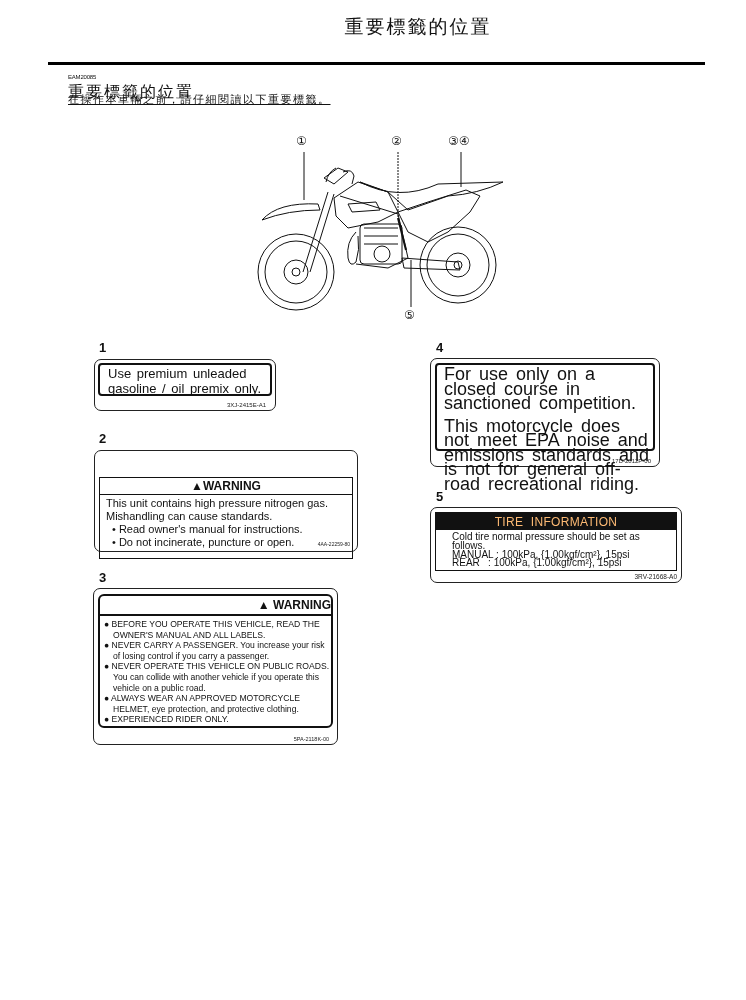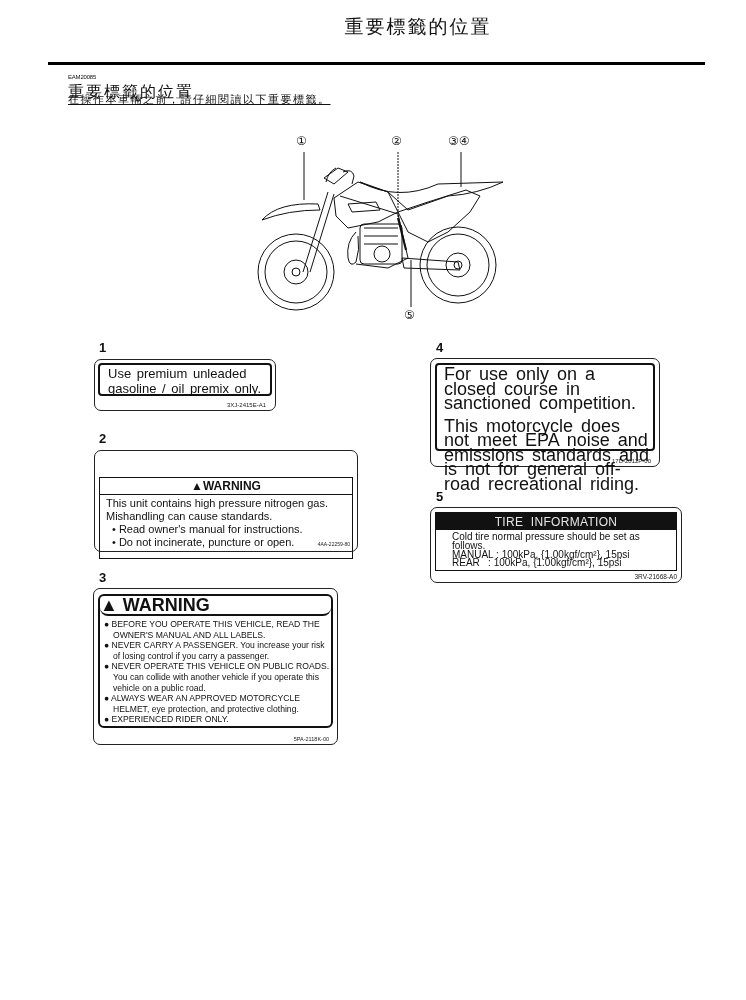--- a/index.html
+++ b/index.html
@@ -36,37 +36,37 @@
   #l2 { left:94px; top:450px; width:262px; height:100px; }
   #l2 .label-inner { position:absolute; left:4px; top:4px; right:4px; height:82px; border:1px solid #111; border-radius:0; box-sizing:border-box;margin-top:22px; }
   #l2 .warn-head { border-bottom:1px solid #111; text-align:center; font-family:"Liberation Sans", sans-serif; font-weight:bold; font-size:12px; height:16px; line-height:16px; }
   #l2 .body { font-family:"Liberation Sans", sans-serif; font-size:11px; line-height:13px; padding:2px 0 0 6px; }
   #l2 .body .bul { padding-left:6px; }
   #l2 .partno { position:absolute; right:7px; bottom:4px; font-size:5px; }
 
   
   #l3 { left:93px; top:588px; width:243px; height:155px; }
   #l3 .label-inner { position:absolute; left:4px; top:5px; right:4px; height:134px; border:2px solid #111; border-radius:6px; box-sizing:border-box; }
-  #l3 .warn-head { border-bottom:2px solid #111; text-align:left; font-family:"Liberation Sans", sans-serif; font-weight:bold; font-size:18px; height:18px; line-height:18px;border-radius:8px; }
+  #l3 .warn-head { border-bottom:2px solid #111; text-align:right; font-family:"Liberation Sans", sans-serif; font-weight:bold; font-size:12px; height:18px; line-height:18px; }
   #l3 .body { font-family:"Liberation Sans", sans-serif; font-size:8.6px; line-height:10.6px; padding:3px 0 0 3px; }
   #l3 .body .item { padding-left:10px; text-indent:-9px; }
   #l3 .partno { position:absolute; right:8px; bottom:2px; font-size:5.5px; }
 
   
   #l4 { left:430px; top:358px; width:228px; height:107px; }
   #l4 .label-inner { position:absolute; left:4px; top:4px; right:4px; height:88px; box-sizing:border-box;
                      font-family:"Liberation Sans", sans-serif; font-size:18px; line-height:14.5px; padding:2px 0 0 7px; word-spacing:3px; }
   #l4 .label-inner p { margin:0; }
   #l4 .label-inner p + p { margin-top:8px; }
   #l4 .partno { position:absolute; right:8px; bottom:2px; font-size:6px; }
 
   
   #l5 { left:430px; top:507px; width:250px; height:74px; }
   #l5 .label-inner { position:absolute; left:4px; top:4px; right:4px; height:59px; border:1px solid #111; border-radius:0; box-sizing:border-box; }
-  #l5 .tire-head { background:#111; color:#e5e5e5; text-align:center; font-family:"Liberation Sans", sans-serif; font-size:12px; height:17px; line-height:18px; letter-spacing:0.3px; word-spacing:4px; }
+  #l5 .tire-head { background:#111; color:#fdba74; text-align:center; font-family:"Liberation Sans", sans-serif; font-size:12px; height:17px; line-height:18px; letter-spacing:0.3px; word-spacing:4px; }
   #l5 .body { font-family:"Liberation Sans", sans-serif; font-size:10px; line-height:8.8px; padding:3px 0 0 16px; }
   #l5 .partno { position:absolute; right:4px; bottom:2px; font-size:6.5px; }
 </style>
 </head>
 <body>
 
 <div class="abs serif" id="page-header">
   <span>重要標籤的位置</span>
 </div>
 <div class="abs" id="rule"></div>

